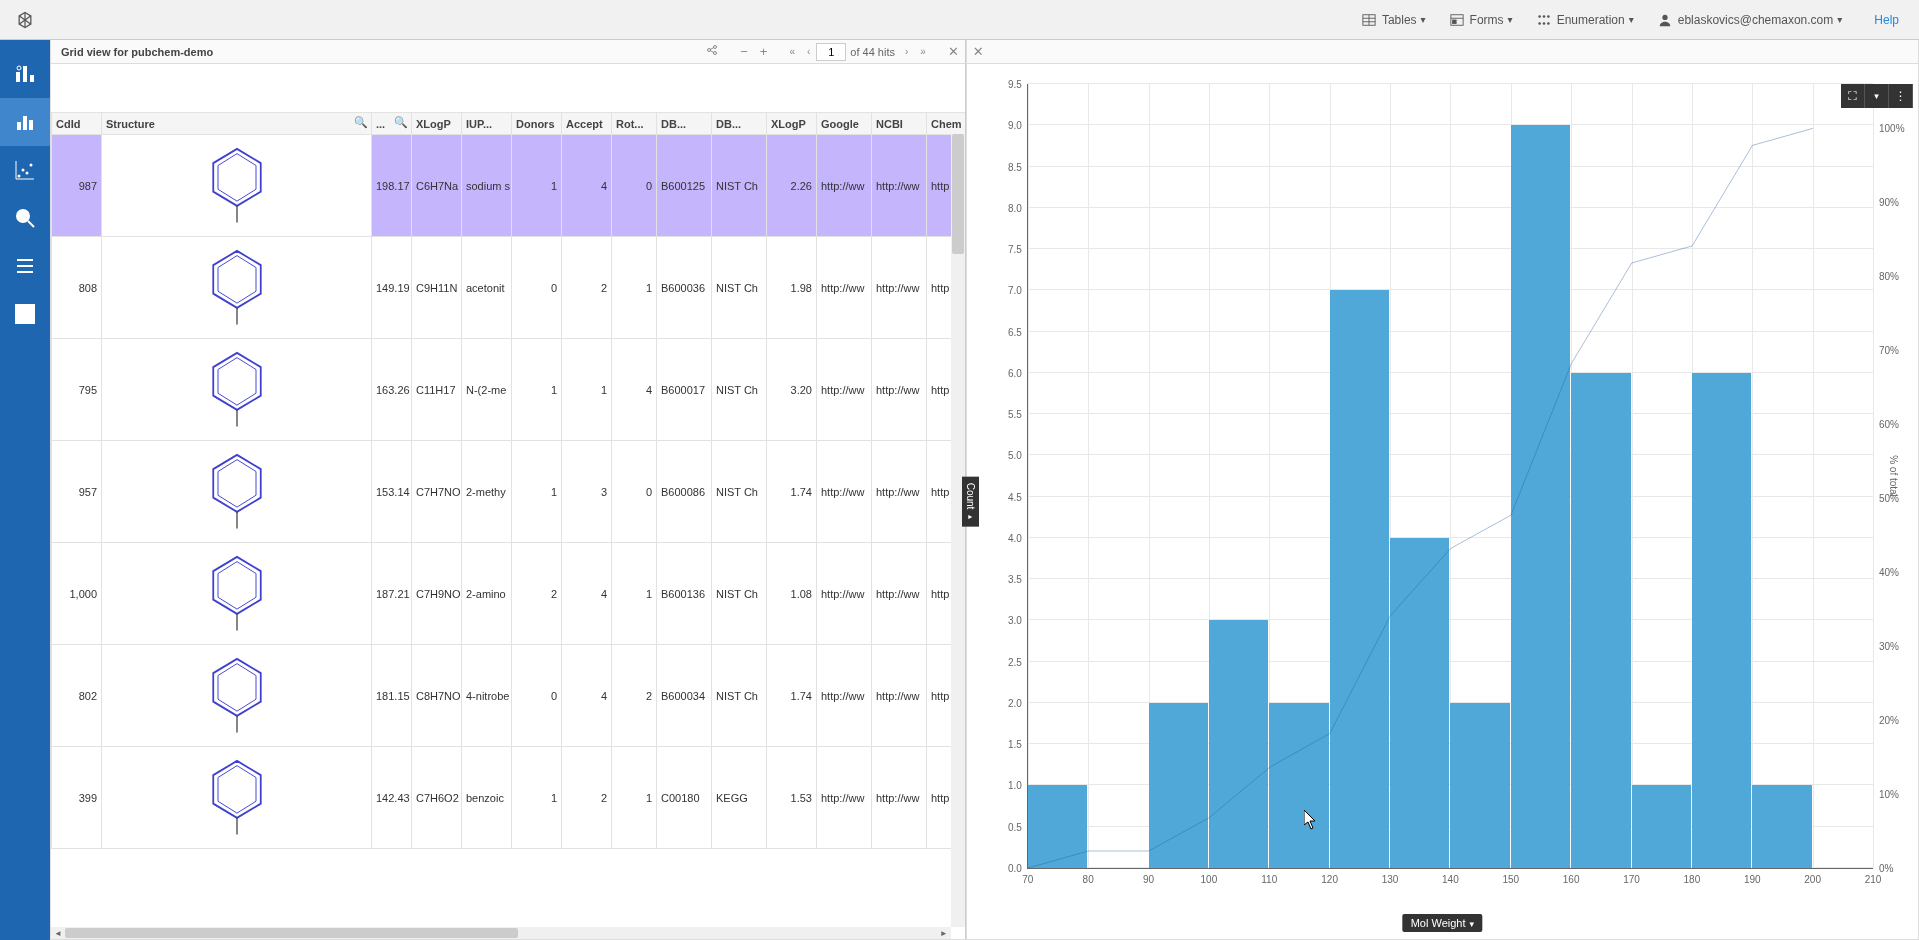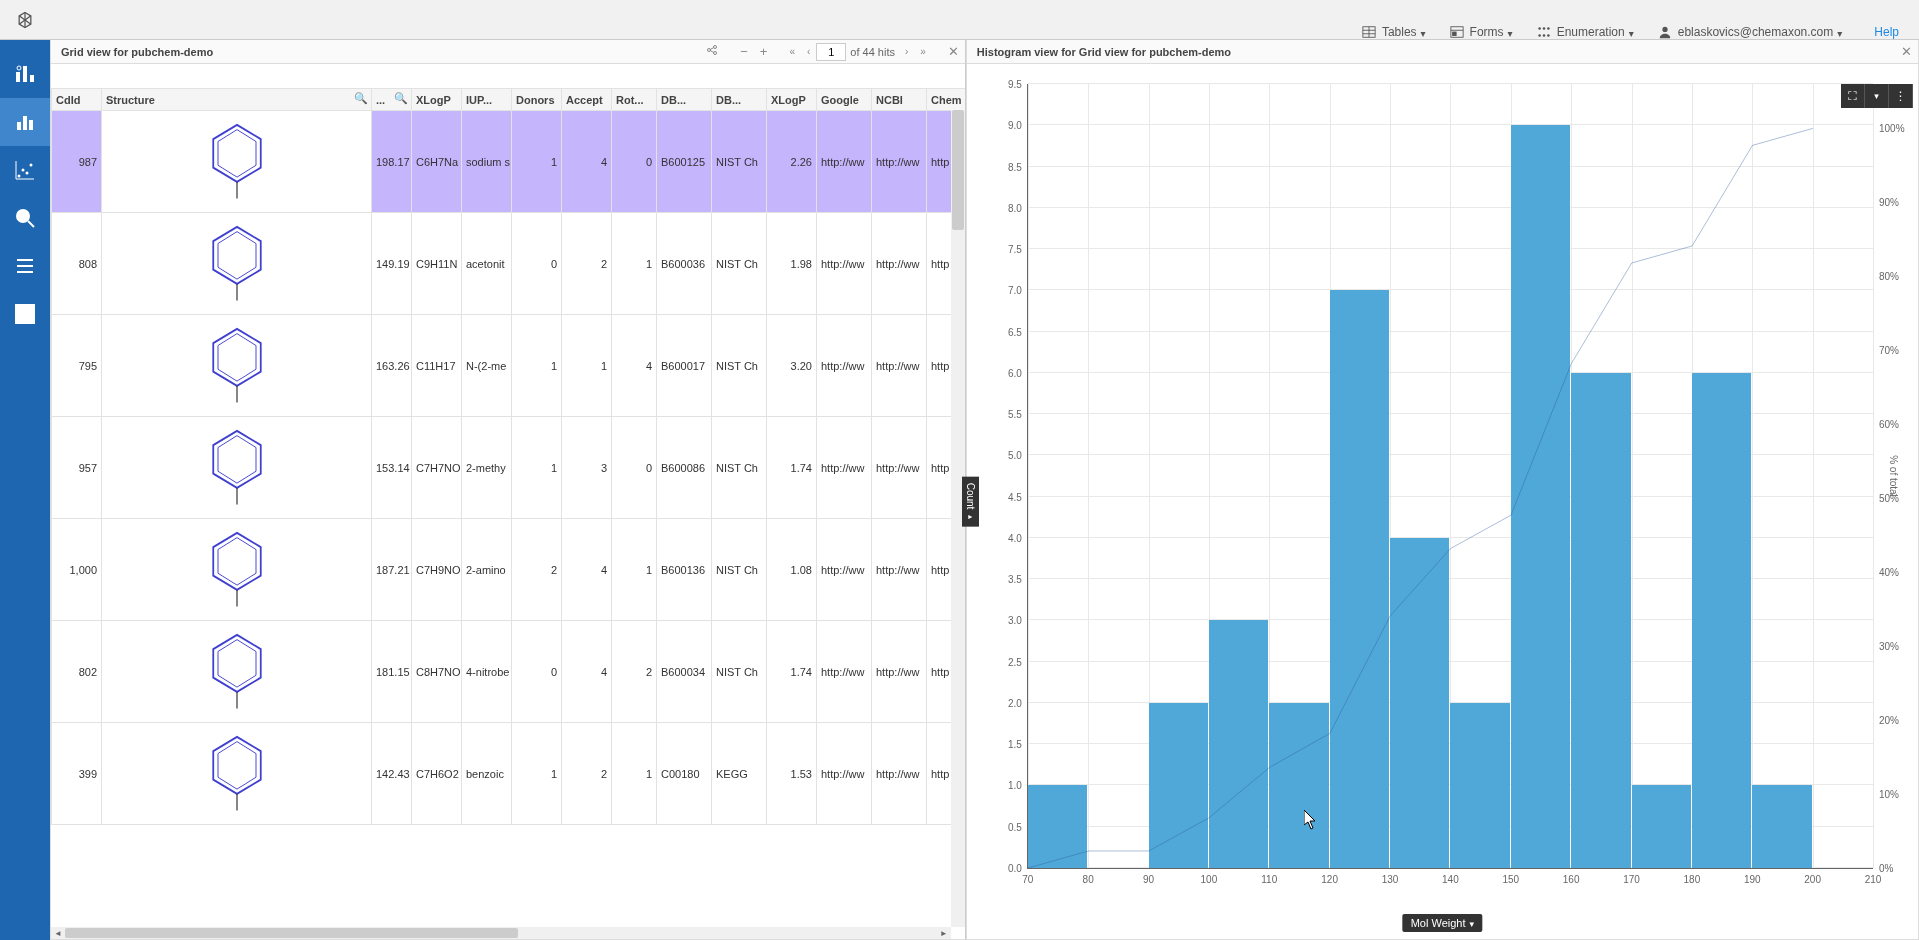--- a/index.html
+++ b/index.html
@@ -2,21 +2,21 @@
 <html><head>
 <meta charset="utf-8">
 <style>
 * { box-sizing: border-box; margin: 0; padding: 0; }
 body { font-family: Arial, sans-serif; font-size: 12px; color: #333; background: #fff; position: relative; overflow: hidden; height: 940px; width: 1919px; }
 
 
 .topbar { height: 40px; background: #f1f1f1; display: flex; align-items: center; border-bottom: 1px solid #ccc; }
 .topbar .logo { width: 50px; display: flex; align-items: center; justify-content: center; height: 100%; font-size: 18px; color: #555; }
 .topbar .spacer { flex: 1; }
-.topbar .menu-item { display: inline-flex; align-items: flex-end; padding: 0 12px; height: 100%; cursor: pointer; color: #555; }
+.topbar .menu-item { display: inline-flex; align-items: center; padding: 0 12px; height: 100%; cursor: pointer; color: #555; }
 .topbar .menu-item svg, .topbar .menu-item .icon { margin-right: 6px; width: 14px; height: 14px; }
 .topbar .menu-item .caret { margin-left: 4px; font-size: 10px; }
 .topbar .help { color: #1e88e5; padding: 0 20px; }
 
 
 .sidebar { position: absolute; top: 40px; left: 0; width: 50px; bottom: 0; background: #1e66b0; display: flex; flex-direction: column; align-items: center; padding-top: 10px; }
 .sidebar .sb-item { width: 50px; height: 48px; display: flex; align-items: center; justify-content: center; cursor: pointer; }
 .sidebar .sb-item.active { background: #3f86cc; }
 .sidebar svg { fill: #fff; width: 24px; height: 24px; }
 
@@ -26,21 +26,21 @@
 .grid-panel { width: 49%; border-right: 1px solid #ccc; gap: 24px; }
 .hist-panel { flex: 1; }
 
 .panel-header { height: 24px; background: #fafafa; border-bottom: 1px solid #ddd; display: flex; align-items: center; font-size: 11px; }
 .panel-header .title { padding-left: 10px; font-weight: bold; color: #444; flex: 1; }
 .panel-header .tool { padding: 0 6px; cursor: pointer; color: #888; font-size: 13px; }
 .panel-header input.pager { width: 30px; border: 1px solid #ccc; text-align: center; height: 18px; font-size: 11px; }
 .panel-header .hits { padding: 0 4px; color: #666; }
 
 
-.grid-table { flex: 1; overflow: hidden; position: relative; }
+.grid-table { flex: 1; overflow: hidden; position: relative; margin-top: 24px; }
 table { border-collapse: collapse; width: 100%; table-layout: fixed; }
 th, td { border: 1px solid #e2e2e2; padding: 2px 4px; font-size: 11px; text-align: left; white-space: nowrap; overflow: hidden; text-overflow: clip; vertical-align: middle; }
 th { background: #f5f5f5; height: 22px; color: #444; position: relative; }
 th .search-icon { position: absolute; right: 3px; top: 3px; color: #1e88e5; font-size: 11px; }
 tr.datarow td { height: 102px; }
 tr.selected { background: #c4b5fd; }
 td.num { text-align: right; }
 td.structure { background: #fff; text-align: center; }
 
 
@@ -390,21 +390,20 @@
         <div class="track">
             <div class="thumb"></div>
           </div>
         <div class="arrow">►</div>
       </div>
     </div>
   </div>
 
   <div class="hist-panel">
     <div class="panel-header">
-      <span class="title">Histogram view for Grid view for pubchem-demo</span>
       <span class="tool">✕</span>
     </div>
     <div class="hist-body">
       <div class="chart-tools">
         <div class="ct">⛶</div>
         <div class="ct" style="font-size:9px">▾</div>
         <div class="ct">⋮</div>
       </div>
       <div class="y-axis-label">
           <span>Count</span>

